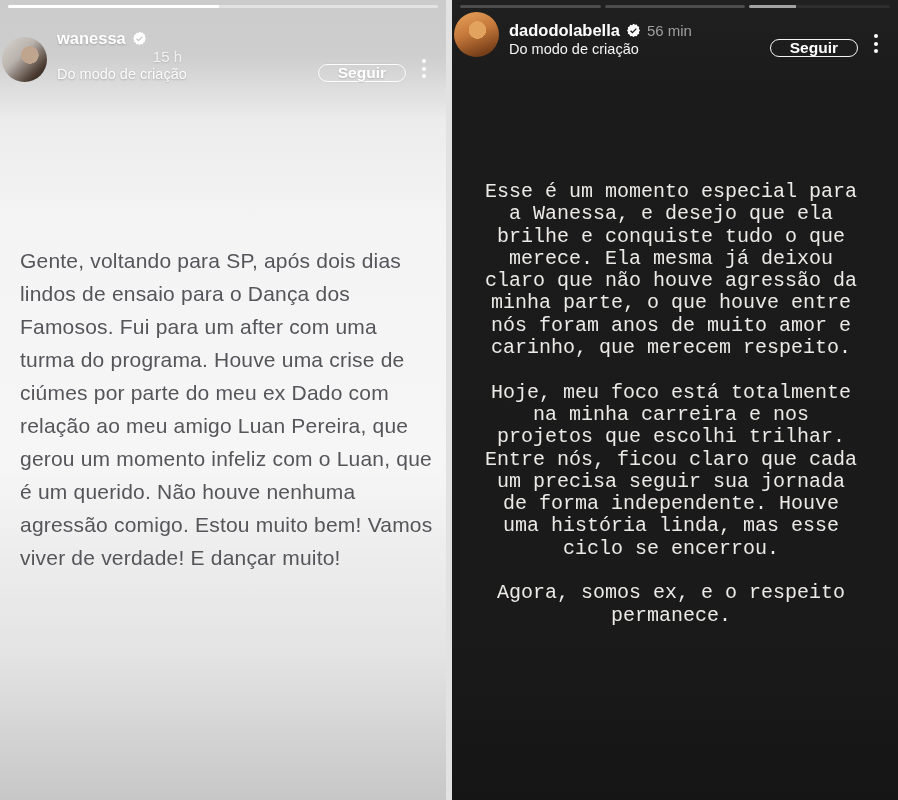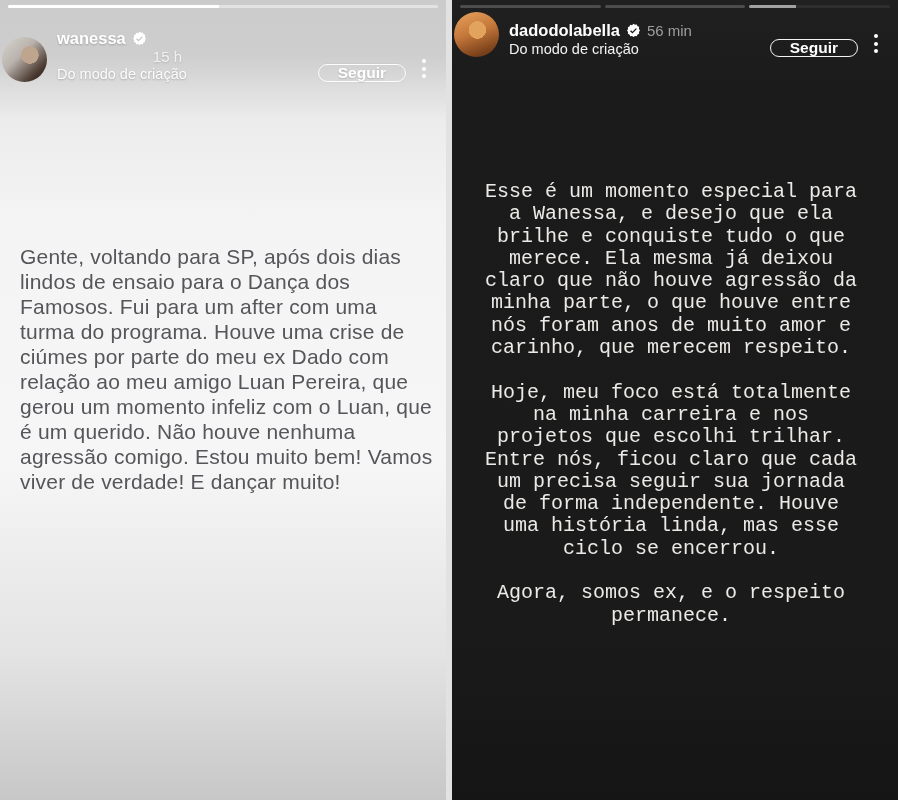--- a/index.html
+++ b/index.html
@@ -76,21 +76,21 @@
     flex: 0 0 auto; margin-left: 14px; margin-right: 6px;
     display: flex; flex-direction: column; align-items: center; gap: 3.5px;
     cursor: pointer; padding: 4px 2px;
   }
   .more i { width: 4px; height: 4px; border-radius: 50%; background: #fff; display: block; }
 
   
   .story-text { white-space: pre-line; }
   .light .story-text {
     position: absolute; top: 244px; left: 20px; width: 424px;
-    color: #55555a; font-size: 21px; line-height: 25px;
+    color: #55555a; font-size: 21px; line-height: 33px;
     font-family: "Liberation Sans", sans-serif; letter-spacing: 0.2px;
     text-align: left;
   }
   .dark .story-text {
     position: absolute; top: 181px; left: 4px; right: 12px;
     color: #eceae7; font-size: 20px; line-height: 22.3px;
     font-family: "Liberation Mono", "DejaVu Sans Mono", monospace;
     text-align: center;
   }
 </style>

